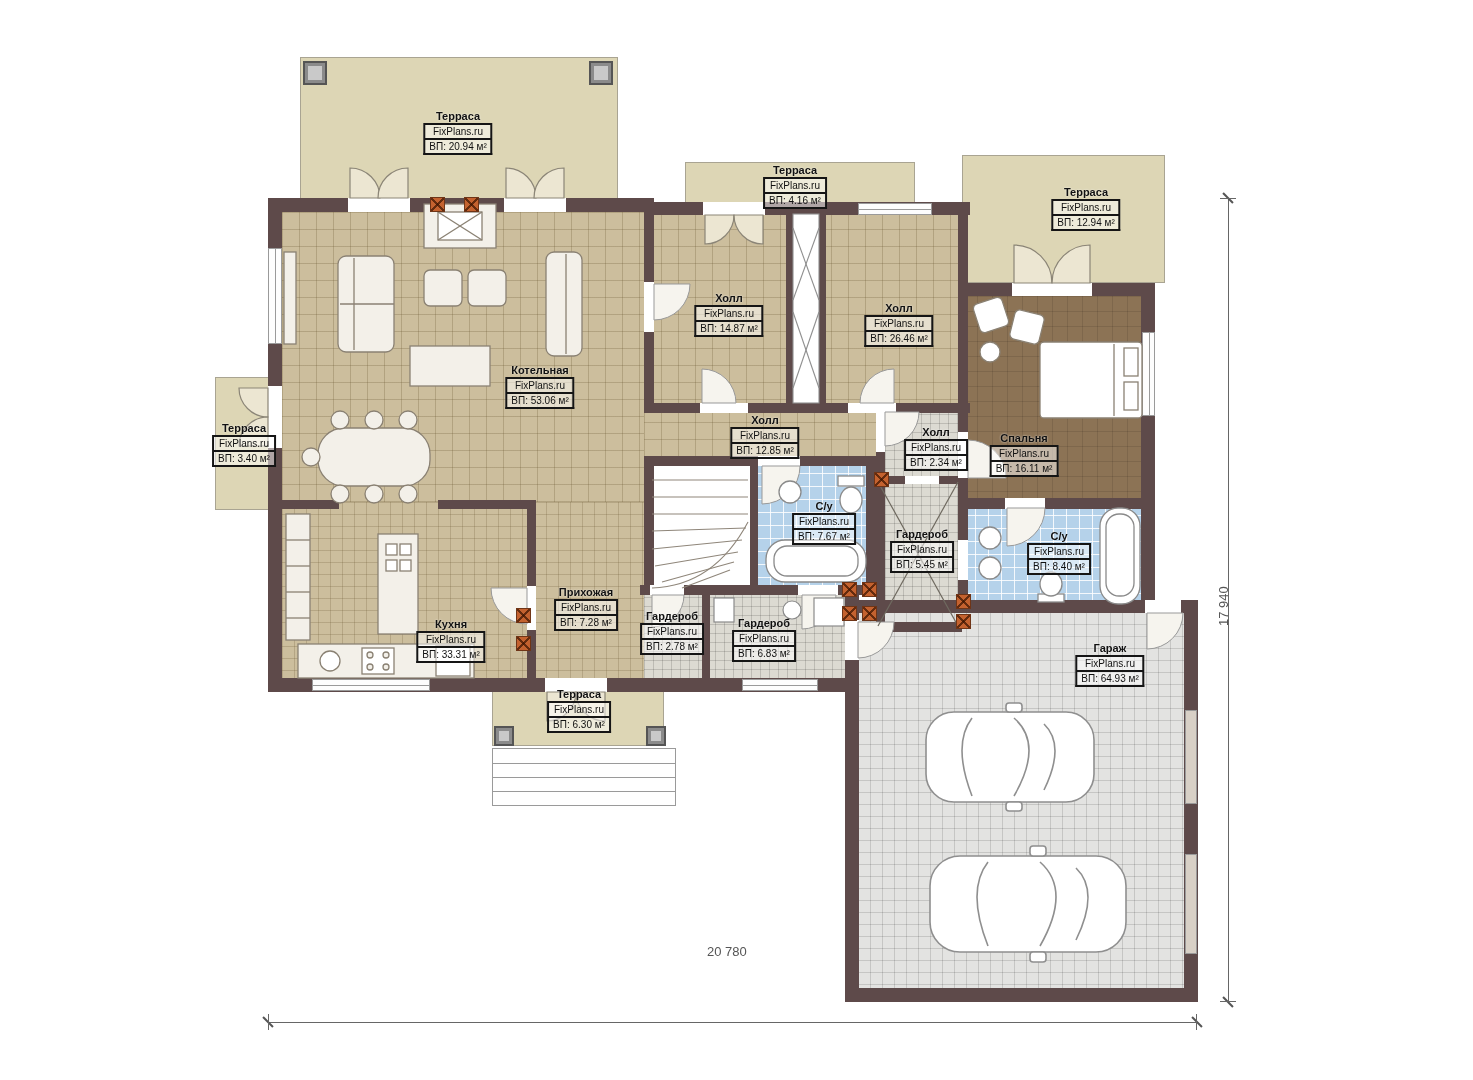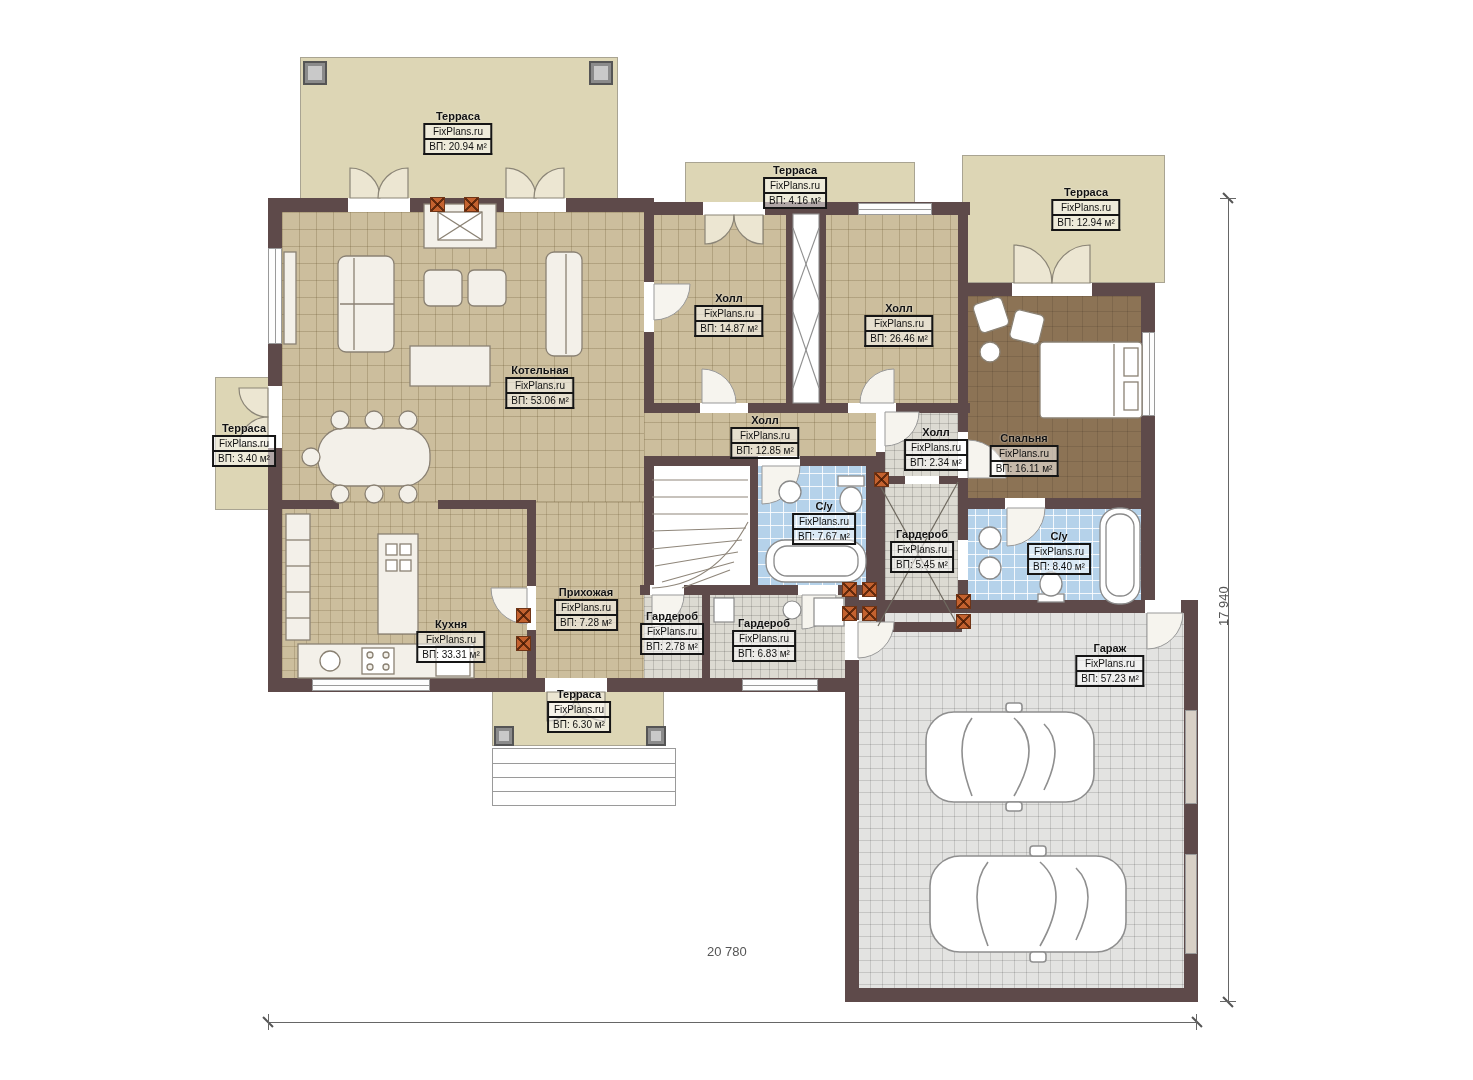--- a/index.html
+++ b/index.html
@@ -437,21 +437,21 @@
     <div class="rl-box">ВП: 2.78 м²</div>
   </div>
   <div class="room-label" style="left:764px;top:617px;">
     <div class="rl-name">Гардероб</div>
     <div class="rl-box">FixPlans.ru</div>
     <div class="rl-box">ВП: 6.83 м²</div>
   </div>
   <div class="room-label" style="left:1110px;top:642px;">
     <div class="rl-name">Гараж</div>
     <div class="rl-box">FixPlans.ru</div>
-    <div class="rl-box">ВП: 57.23 м²</div>
+    <div class="rl-box">ВП: 64.93 м²</div>
   </div>
   <div class="room-label" style="left:579px;top:688px;">
     <div class="rl-name">Терраса</div>
     <div class="rl-box">FixPlans.ru</div>
     <div class="rl-box">ВП: 6.30 м²</div>
   </div>
 
   <div class="dimline" style="left:268px;top:1022px;width:929px;height:1px;"></div>
   <div class="tick" style="left:261px;top:1021px;"></div>
   <div class="tick" style="left:1190px;top:1021px;"></div>

